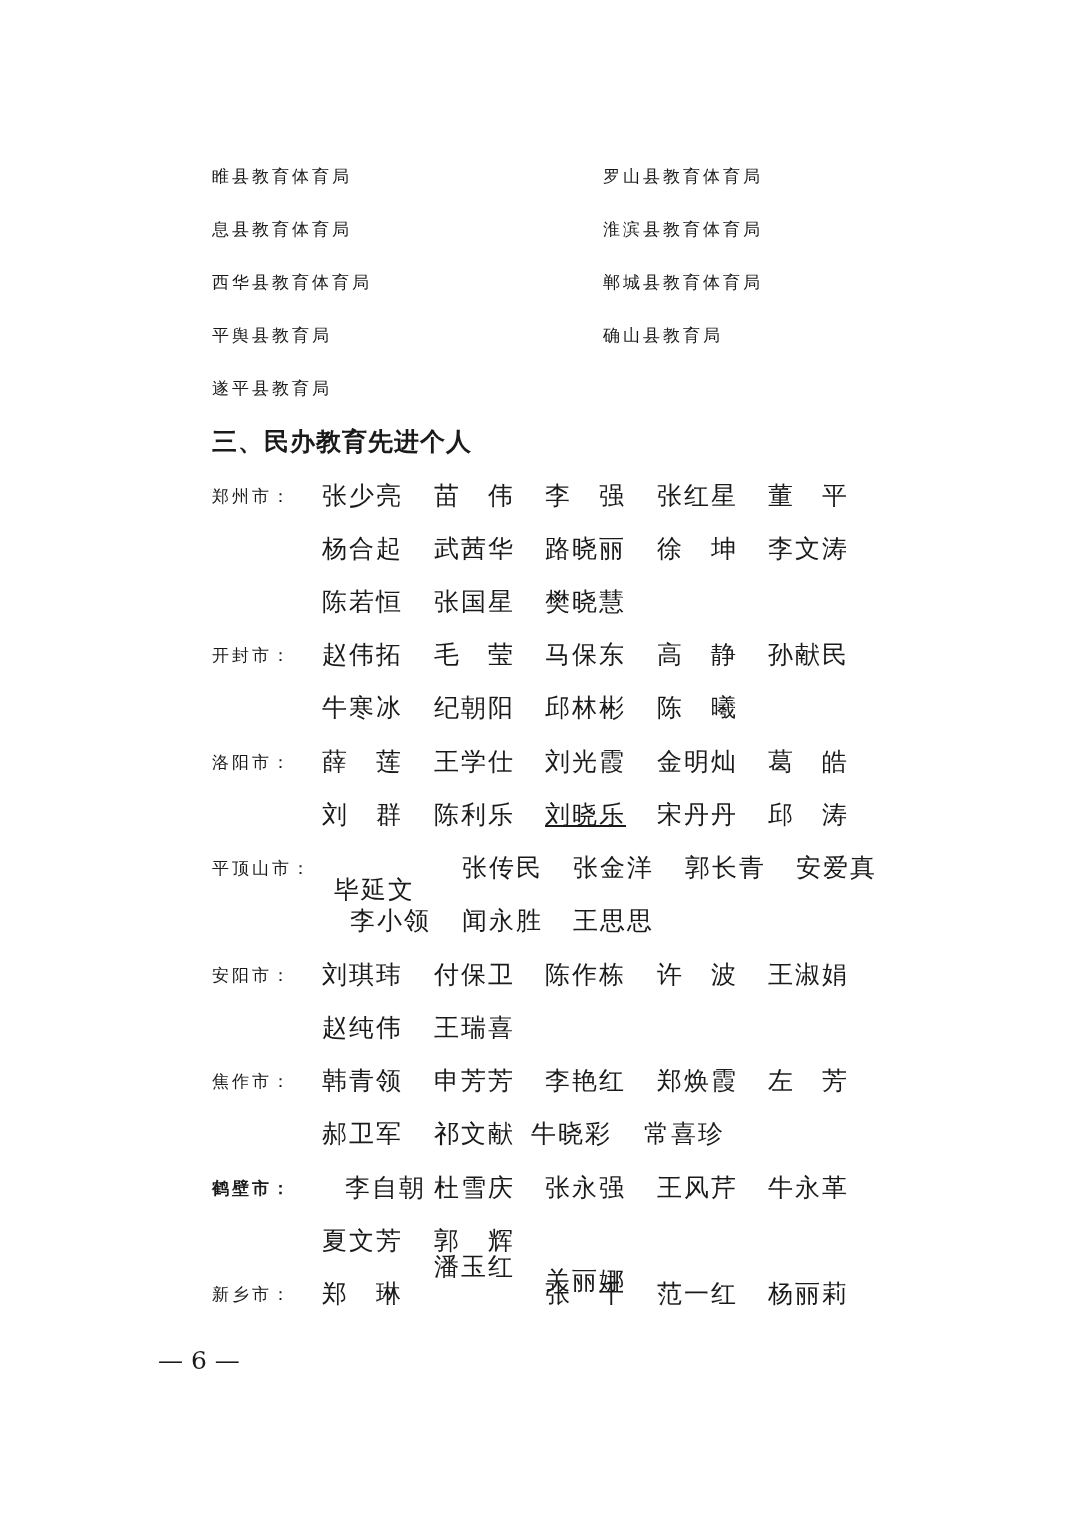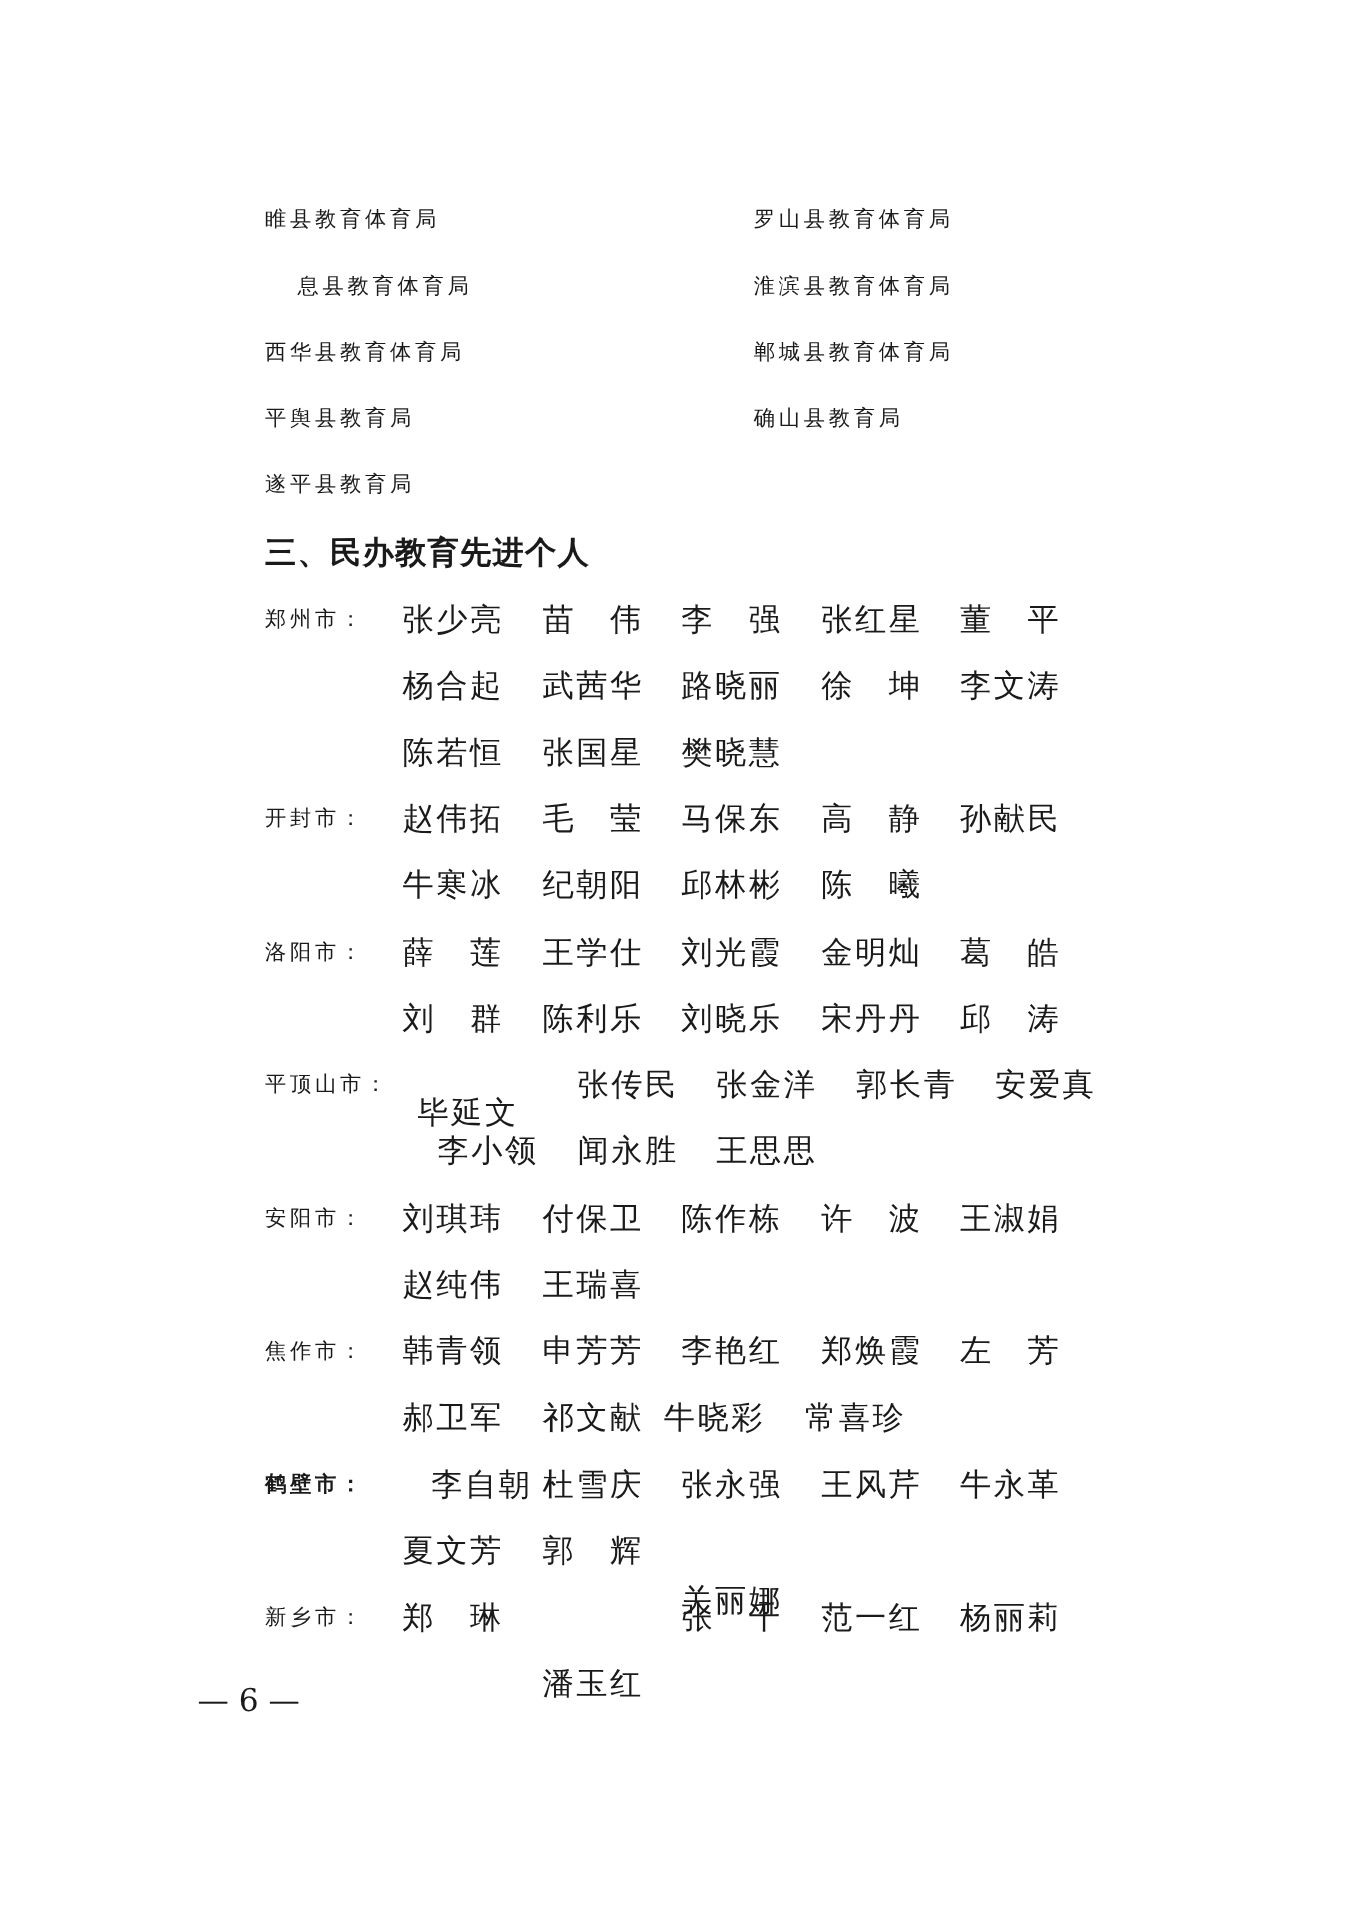--- a/index.html
+++ b/index.html
@@ -9,21 +9,21 @@
   .spaced { letter-spacing: 3px; }
   .heading { font-family: "DejaVu Sans", "Liberation Sans", sans-serif; font-weight: bold; font-size: 25px; letter-spacing: 1px; }
   .name { position: absolute; font-size: 25px; line-height: 30px; white-space: nowrap; letter-spacing: 2px; }
   .footer { position: absolute; left: 158px; top: 1346px; font-size: 25px; line-height: 30px; white-space: nowrap; }
 </style>
 </head>
 <body>
 
 <div>
   <div class="line spaced" style="left:212px; top:161px;">睢县教育体育局</div>
-  <div class="line spaced" style="left:212px; top:214px;margin-left:26px;">息县教育体育局</div>
+  <div class="line spaced" style="left:212px; top:214px;">息县教育体育局</div>
   <div class="line spaced" style="left:212px; top:267px;">西华县教育体育局</div>
   <div class="line spaced" style="left:212px; top:320px;">平舆县教育局</div>
   <div class="line spaced" style="left:212px; top:373px;">遂平县教育局</div>
 
   <div class="line spaced" style="left:603px; top:161px;">罗山县教育体育局</div>
   <div class="line spaced" style="left:603px; top:214px;">淮滨县教育体育局</div>
   <div class="line spaced" style="left:603px; top:267px;">郸城县教育体育局</div>
   <div class="line spaced" style="left:603px; top:320px;">确山县教育局</div>
 </div>
 
@@ -62,21 +62,21 @@
 
   <div class="line spaced" style="left:212px; top:747px;">洛阳市：</div>
   <div class="name" style="left:322px; top:747px;">薛　莲</div>
   <div class="name" style="left:434px; top:747px;">王学仕</div>
   <div class="name" style="left:545px; top:747px;">刘光霞</div>
   <div class="name" style="left:657px; top:747px;">金明灿</div>
   <div class="name" style="left:768px; top:747px;">葛　皓</div>
 
   <div class="name" style="left:322px; top:800px;">刘　群</div>
   <div class="name" style="left:434px; top:800px;">陈利乐</div>
-  <div class="name" style="left:545px; top:800px;">刘晓乐</div>
+  <div class="name" style="left:545px; top:800px;text-decoration:underline;">刘晓乐</div>
   <div class="name" style="left:657px; top:800px;">宋丹丹</div>
   <div class="name" style="left:768px; top:800px;">邱　涛</div>
 
   <div class="line spaced" style="left:212px; top:853px;">平顶山市：</div>
   <div class="name" style="left:334px; top:853px;margin-top:22px;">毕延文</div>
   <div class="name" style="left:462px; top:853px;">张传民</div>
   <div class="name" style="left:573px; top:853px;">张金洋</div>
   <div class="name" style="left:685px; top:853px;">郭长青</div>
   <div class="name" style="left:796px; top:853px;">安爱真</div>
 
@@ -112,19 +112,19 @@
   <div class="name" style="left:545px; top:1173px;">张永强</div>
   <div class="name" style="left:657px; top:1173px;text-align:center;">王风芹</div>
   <div class="name" style="left:768px; top:1173px;">牛永革</div>
 
   <div class="name" style="left:322px; top:1226px;">夏文芳</div>
   <div class="name" style="left:434px; top:1226px;">郭　辉</div>
   <div class="name" style="left:545px; top:1226px;margin-top:40px;">关丽娜</div>
 
   <div class="line spaced" style="left:212px; top:1279px;">新乡市：</div>
   <div class="name" style="left:322px; top:1279px;">郑　琳</div>
-  <div class="name" style="left:434px; top:1332px;">潘玉红</div>
+  <div class="name" style="left:434px; top:1254px;font-family:Liberation Mono, monospace;">潘玉红</div>
   <div class="name" style="left:545px; top:1279px;">张　千</div>
   <div class="name" style="left:657px; top:1279px;">范一红</div>
   <div class="name" style="left:768px; top:1279px;">杨丽莉</div>
 </div>
 
 <div class="footer">— 6 —</div>
 
 </body></html>

